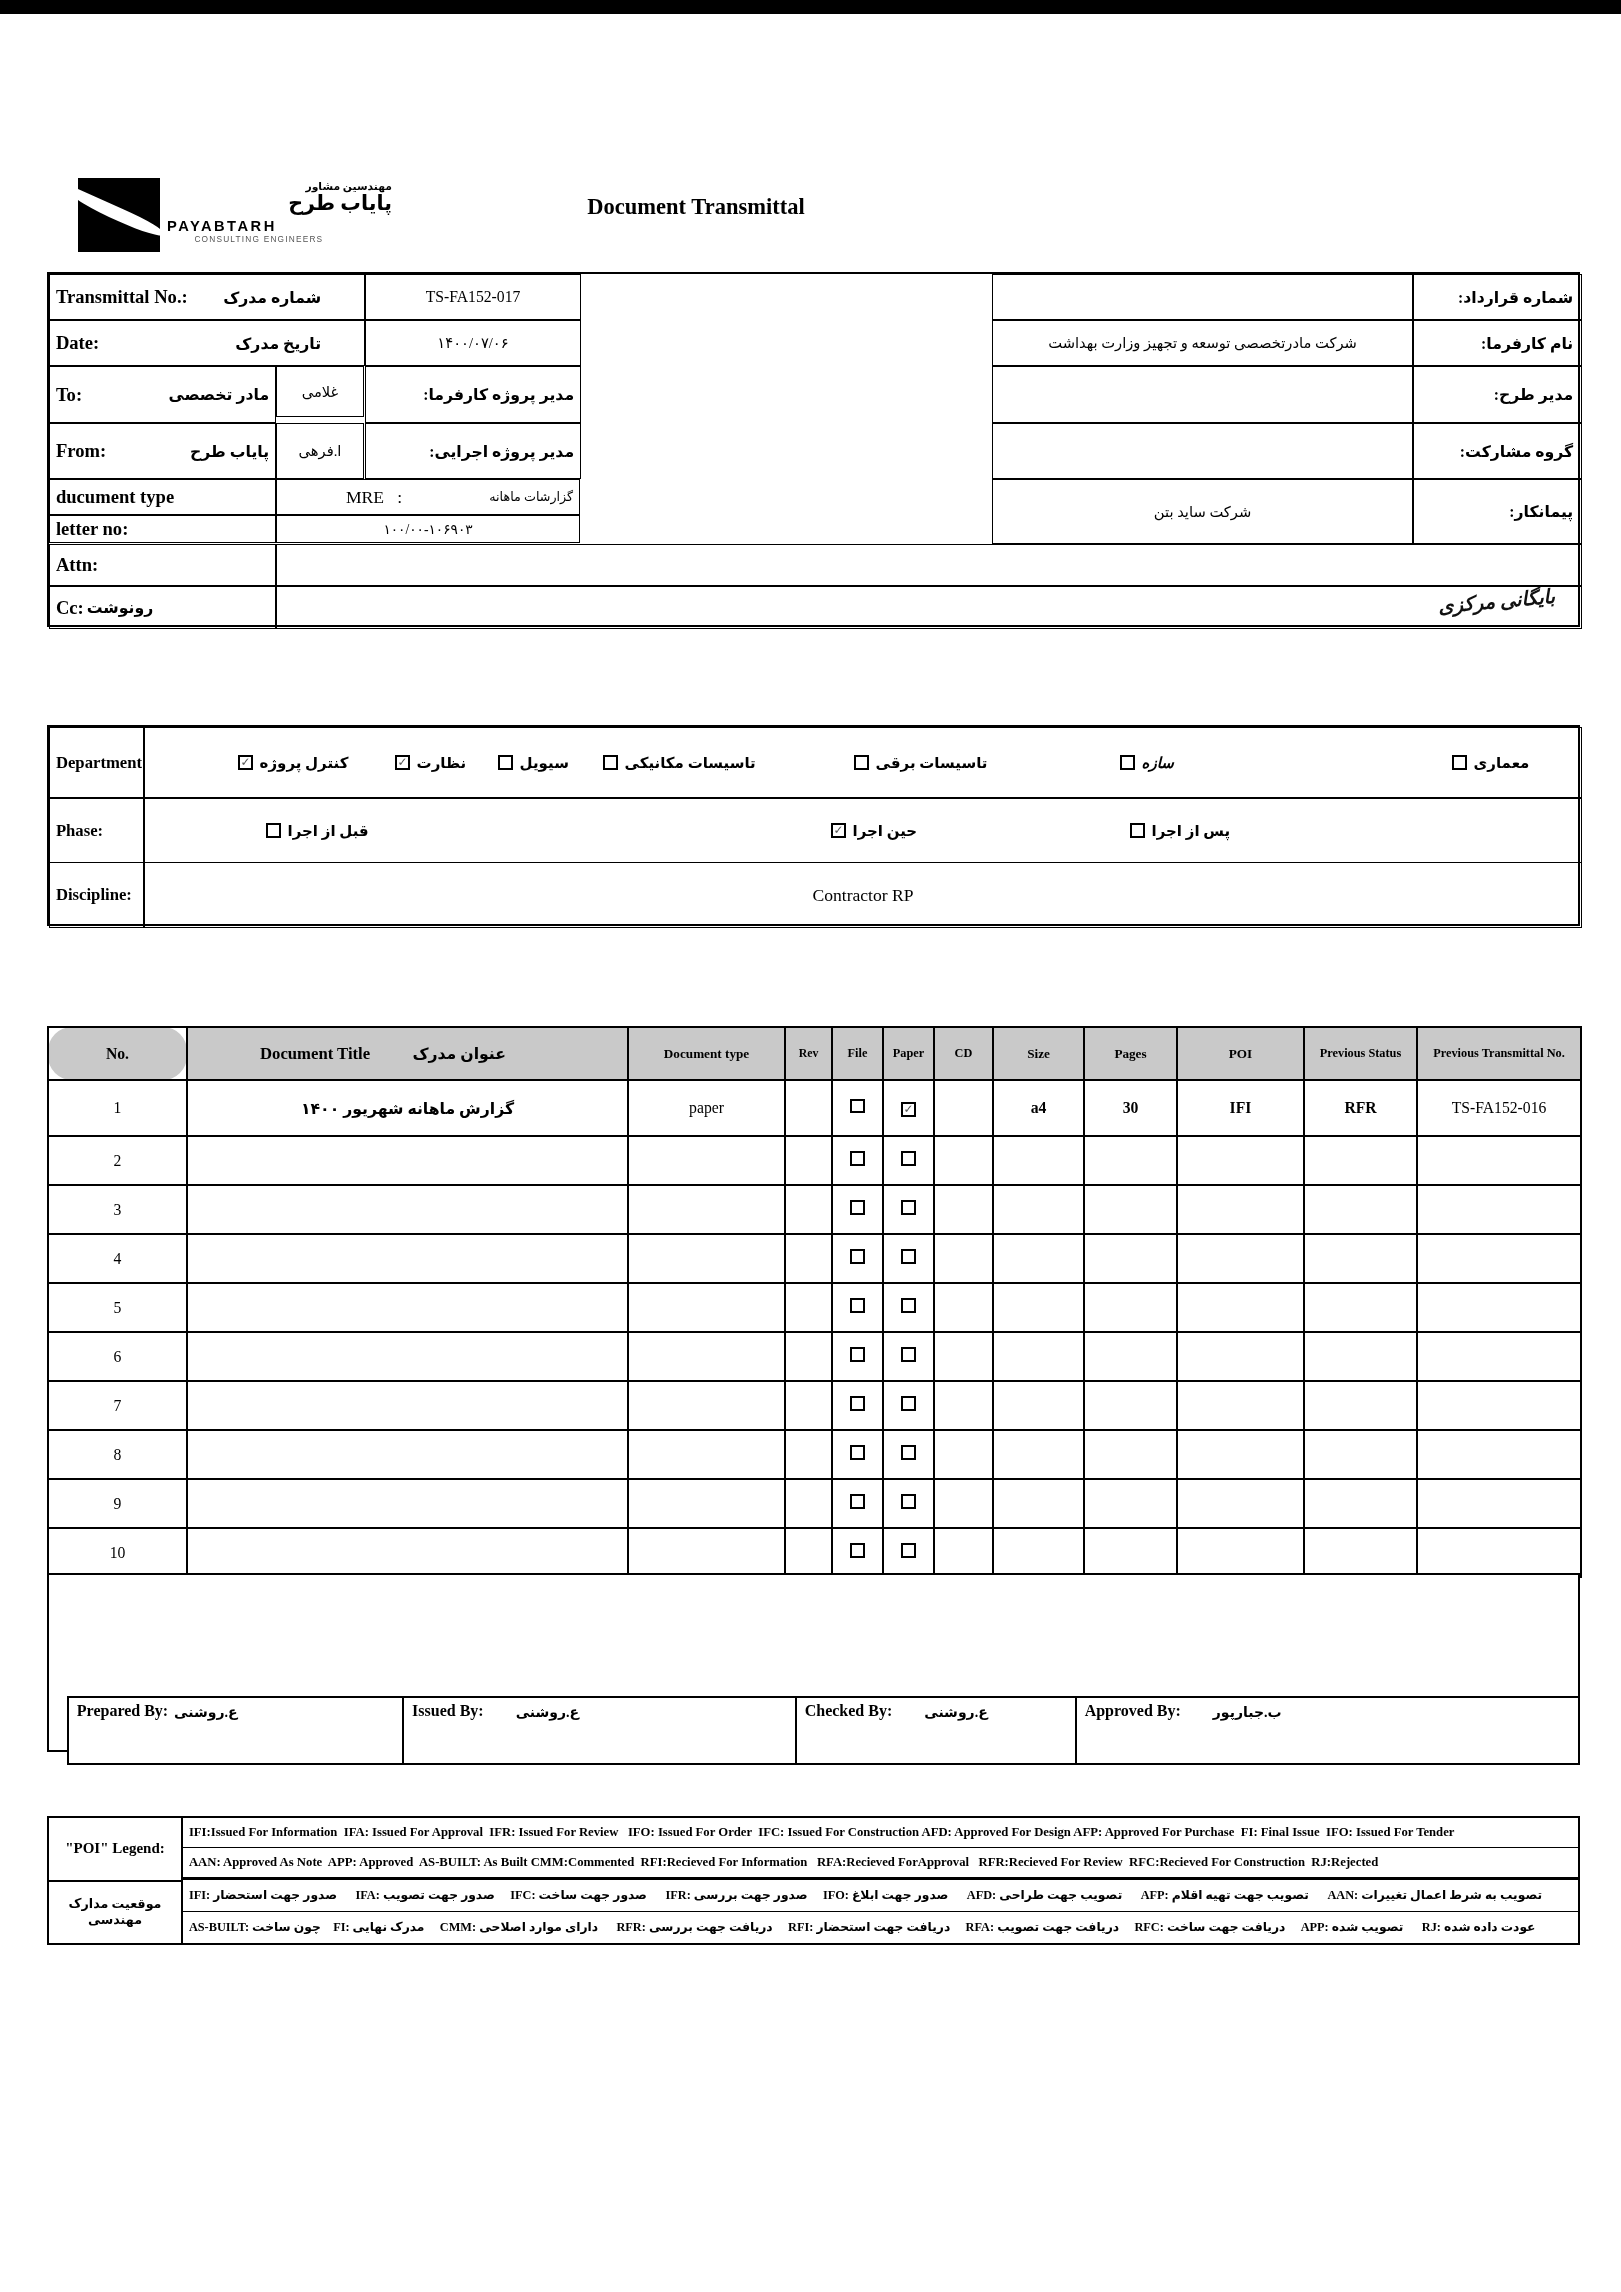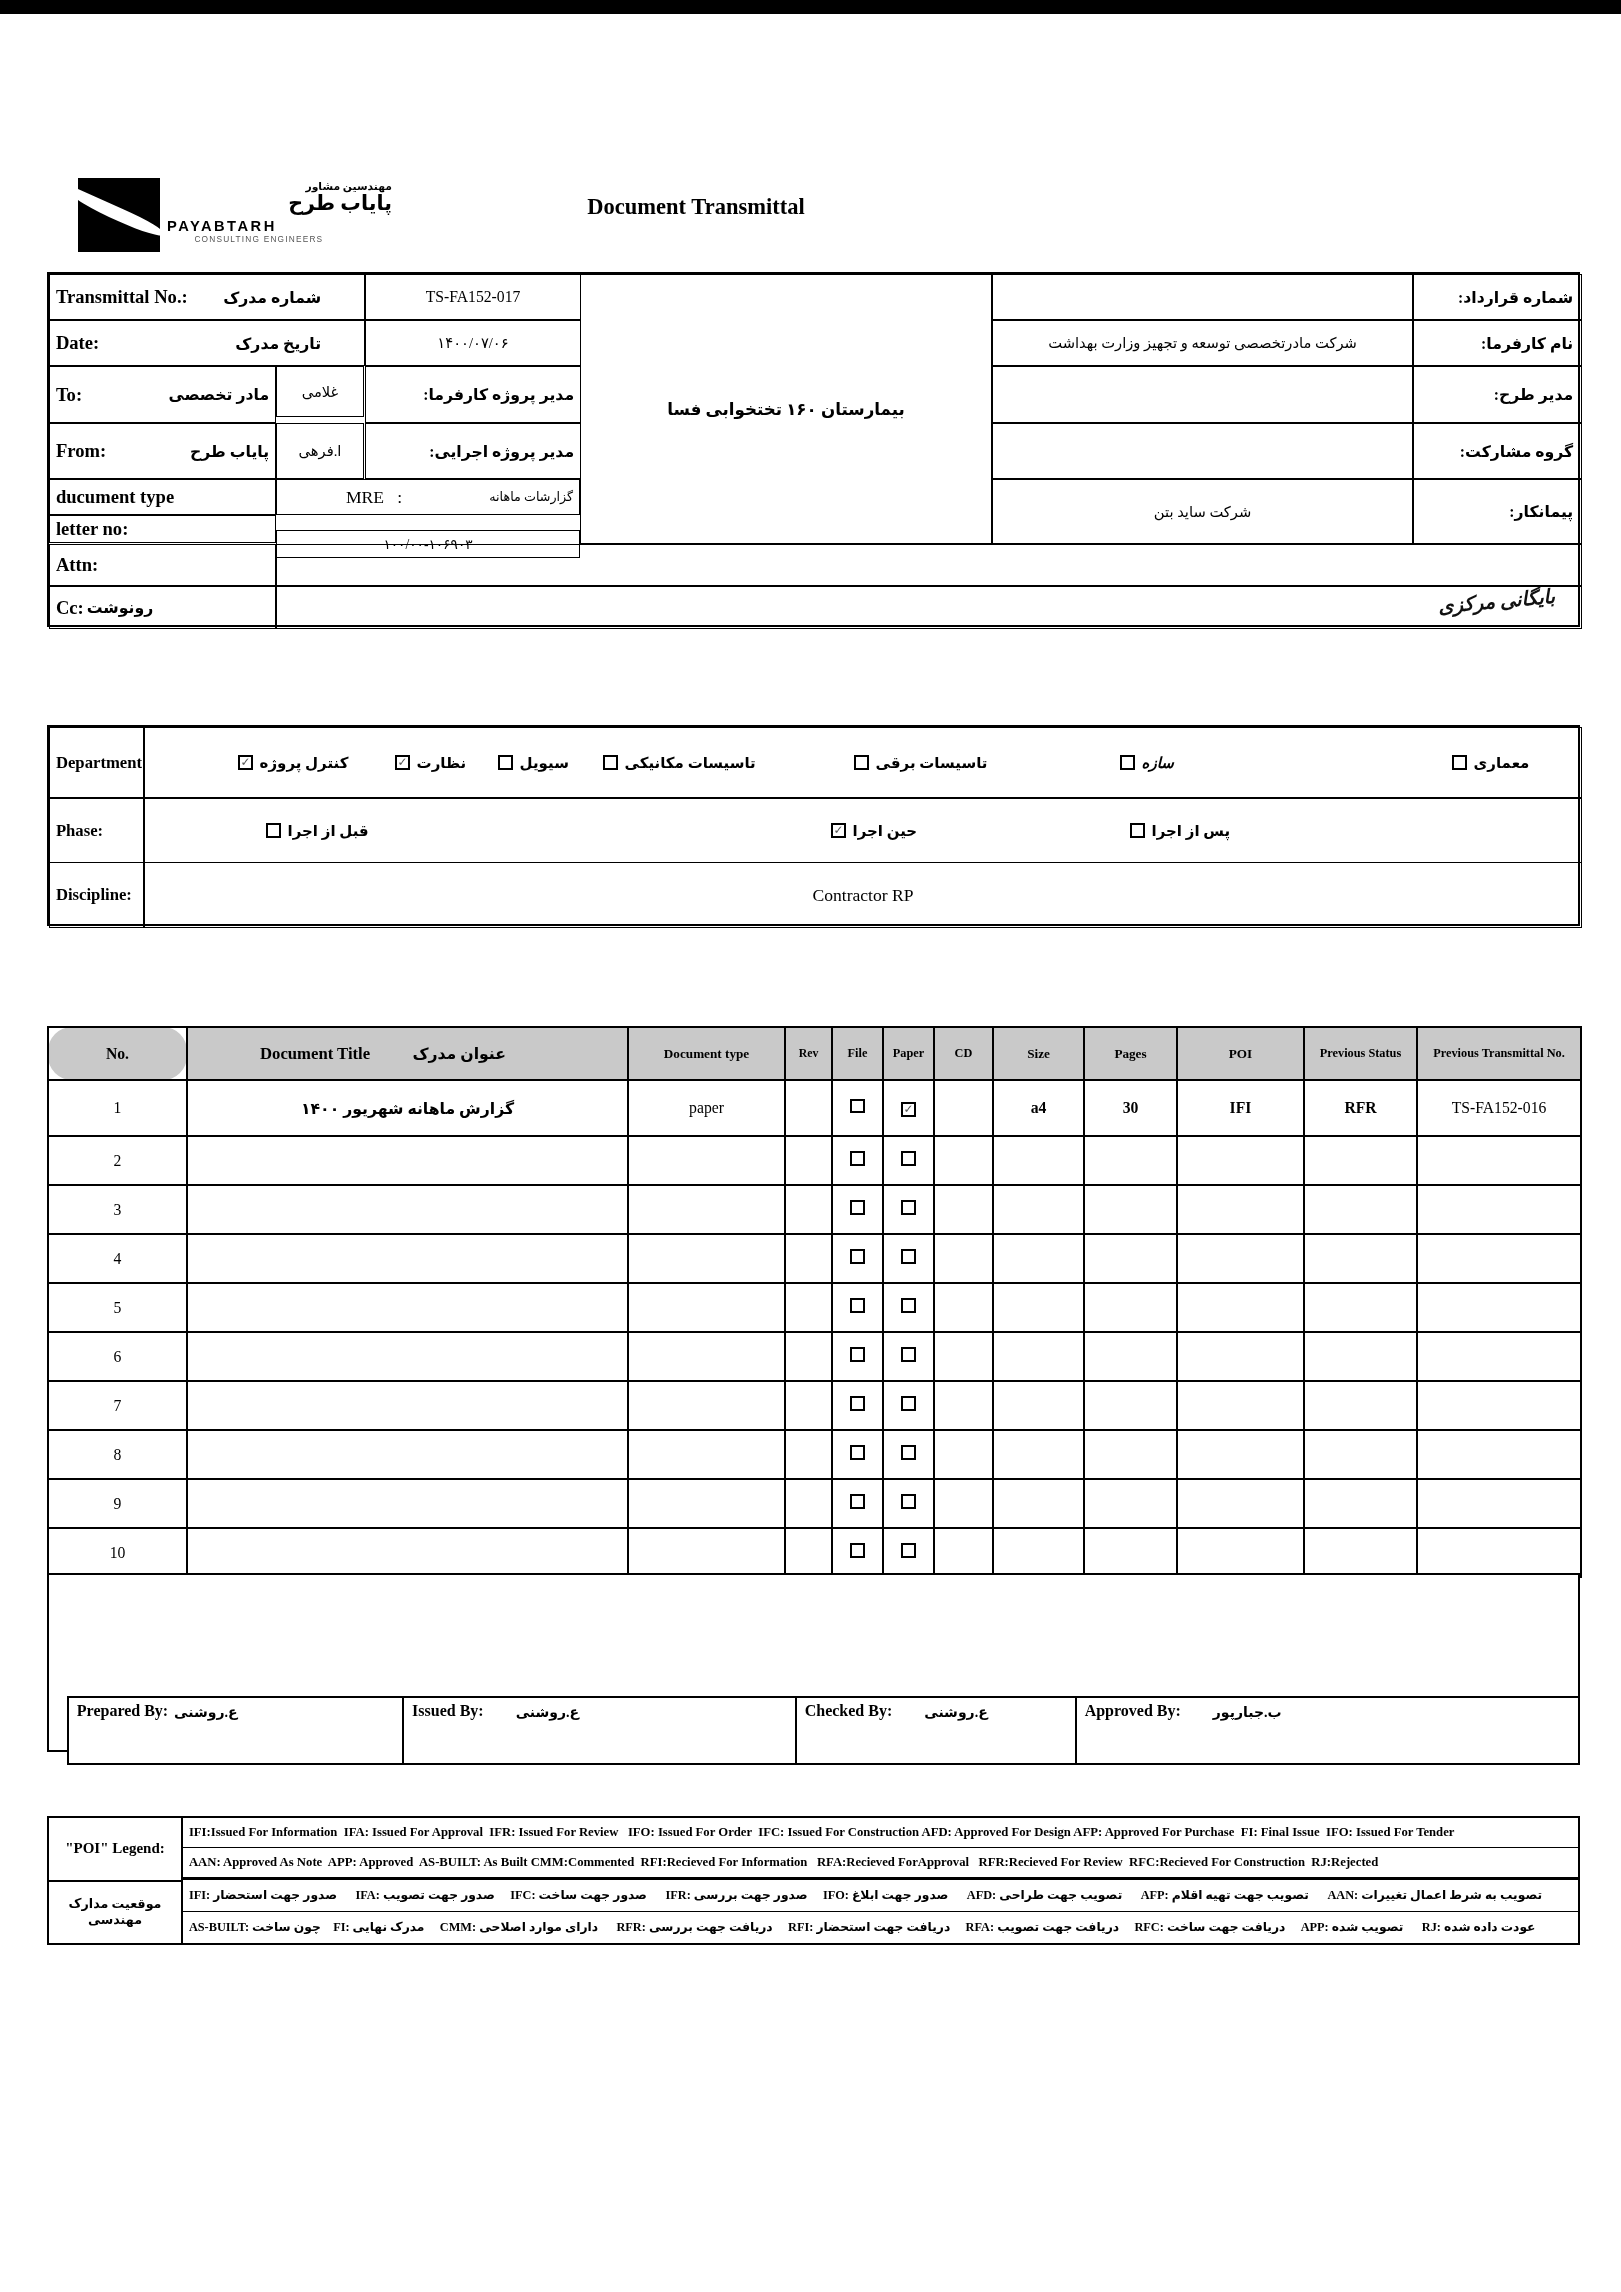--- a/index.html
+++ b/index.html
@@ -119,34 +119,33 @@
     <div class="cell cent fa-n" style="left:227px;top:149px;width:88px;height:56px;">ا.فرهی</div>
     <div class="cell pad fa-b" dir="rtl" style="left:316px;top:149px;width:216px;height:56px;justify-content:flex-start;">مدیر پروژه اجرایی:</div>
 
     <div class="cell pad lbl-en" style="left:0;top:205px;width:227px;height:36px;">ducument type</div>
     <div class="cell pad between" style="left:227px;top:205px;width:304px;height:36px;">
       <span style="font-size:17.6px;white-space:pre;margin-left:63px;">MRE   :</span>
       <span dir="rtl" style="font-size:12.7px;">گزارشات ماهانه</span>
     </div>
 
     <div class="cell pad lbl-en" style="left:0;top:241px;width:227px;height:28px;">letter no:</div>
-    <div class="cell cent num-ltr" style="left:227px;top:256px;width:304px;height:28px;font-size:13.7px;">۱۰۰/۰۰-۱۰۶۹۰۳</div>
+    <div class="cell cent num-ltr" style="left:227px;top:241px;width:304px;height:28px;font-size:13.7px;">۱۰۰/۰۰-۱۰۶۹۰۳</div>
 
     <div class="cell pad lbl-en" style="left:0;top:270px;width:227px;height:42px;">Attn:</div>
     <div class="cell" style="left:227px;top:270px;width:1306px;height:42px;"></div>
 
     <div class="cell pad" style="left:0;top:312px;width:227px;height:43px;gap:2.9px;">
       <span class="lbl-en">Cc:</span>
       <span class="fa-b" dir="rtl">رونوشت</span>
     </div>
     <div class="cell" style="left:227px;top:312px;width:1306px;height:43px;">
       <span class="hand-note" dir="rtl">بایگانی مرکزی</span>
     </div>
 
-    <div class="cell cent" dir="rtl" style="left:531px;top:0;width:412px;height:270px;font-weight:bold;font-size:16.7px;">بیمارستان ۱۶۰ تختخوابی فسا</div>
 
     <div class="abs" style="left:943px;top:0;width:590px;height:270px;">
         <div class="ci-row" style="height: 46px;">
           <div class="ci-val" dir="rtl"></div>
           <div class="ci-label" dir="rtl">شماره قرارداد:</div>
         </div>
         <div class="ci-row" style="height: 46px;">
           <div class="ci-val" dir="rtl">شرکت مادرتخصصی توسعه و تجهیز وزارت بهداشت</div>
           <div class="ci-label" dir="rtl">نام کارفرما:</div>
         </div>

